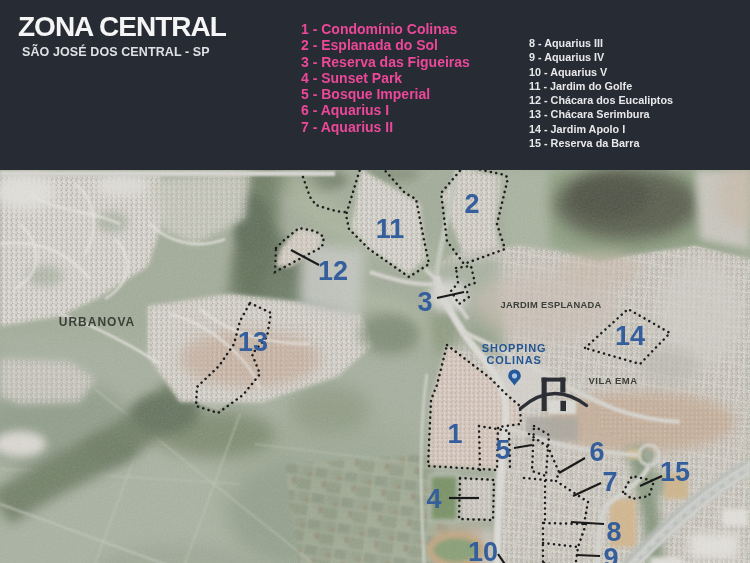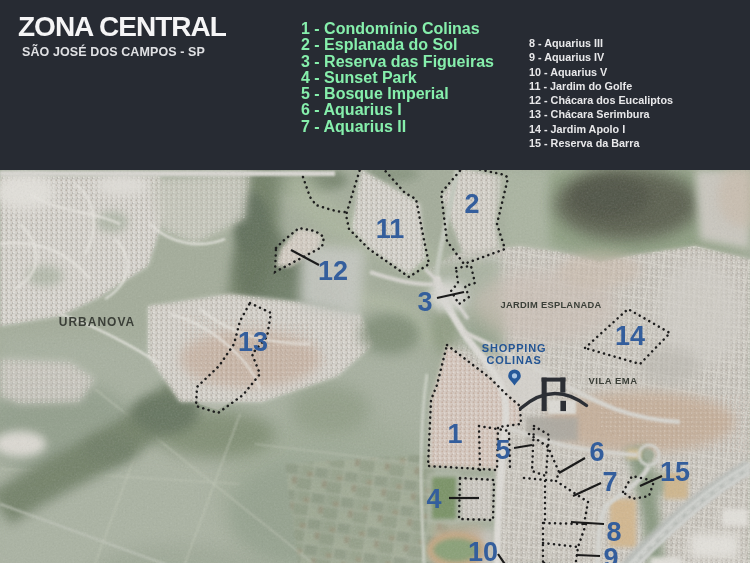--- a/index.html
+++ b/index.html
@@ -7,23 +7,23 @@
   .abs{position:absolute;}
 </style>
 </head>
 <body>
 <div style="position:relative;width:750px;height:563px;">
 
 <div class="abs" style="left:0;top:0;width:750px;height:156px;background:#272b33;"></div>
 
 <div class="abs" style="left:18px;top:11px;font-size:28px;font-weight:bold;color:#f5f5f6;letter-spacing:-1.0px;">ZONA CENTRAL</div>
 
-<div class="abs" style="left:22px;top:44.5px;font-size:12.5px;font-weight:bold;color:#dfe0e3;letter-spacing:0.1px;">SÃO JOSÉ DOS CAMPOS - SP</div>
-
-<div class="abs" style="left:301px;top:21px;font-size:16px;font-weight:bold;color:#86efac;line-height:16.3px;letter-spacing:0px;">
+<div class="abs" style="left:22px;top:44.5px;font-size:12.5px;font-weight:bold;color:#dfe0e3;letter-spacing:0.1px;">SÃO JOSÉ DOS CENTRAL - SP</div>
+
+<div class="abs" style="left:301px;top:21px;font-size:14px;font-weight:bold;color:#ec4899;line-height:16.3px;letter-spacing:0px;">
 1 - Condomínio Colinas<br>
 2 - Esplanada do Sol<br>
 3 - Reserva das Figueiras<br>
 4 - Sunset Park<br>
 5 - Bosque Imperial<br>
 6 - Aquarius I<br>
 7 - Aquarius II
 </div>
 
 <div class="abs" style="left:529px;top:36px;font-size:10.8px;font-weight:bold;color:#e8e8ea;line-height:14.3px;letter-spacing:0px;">

